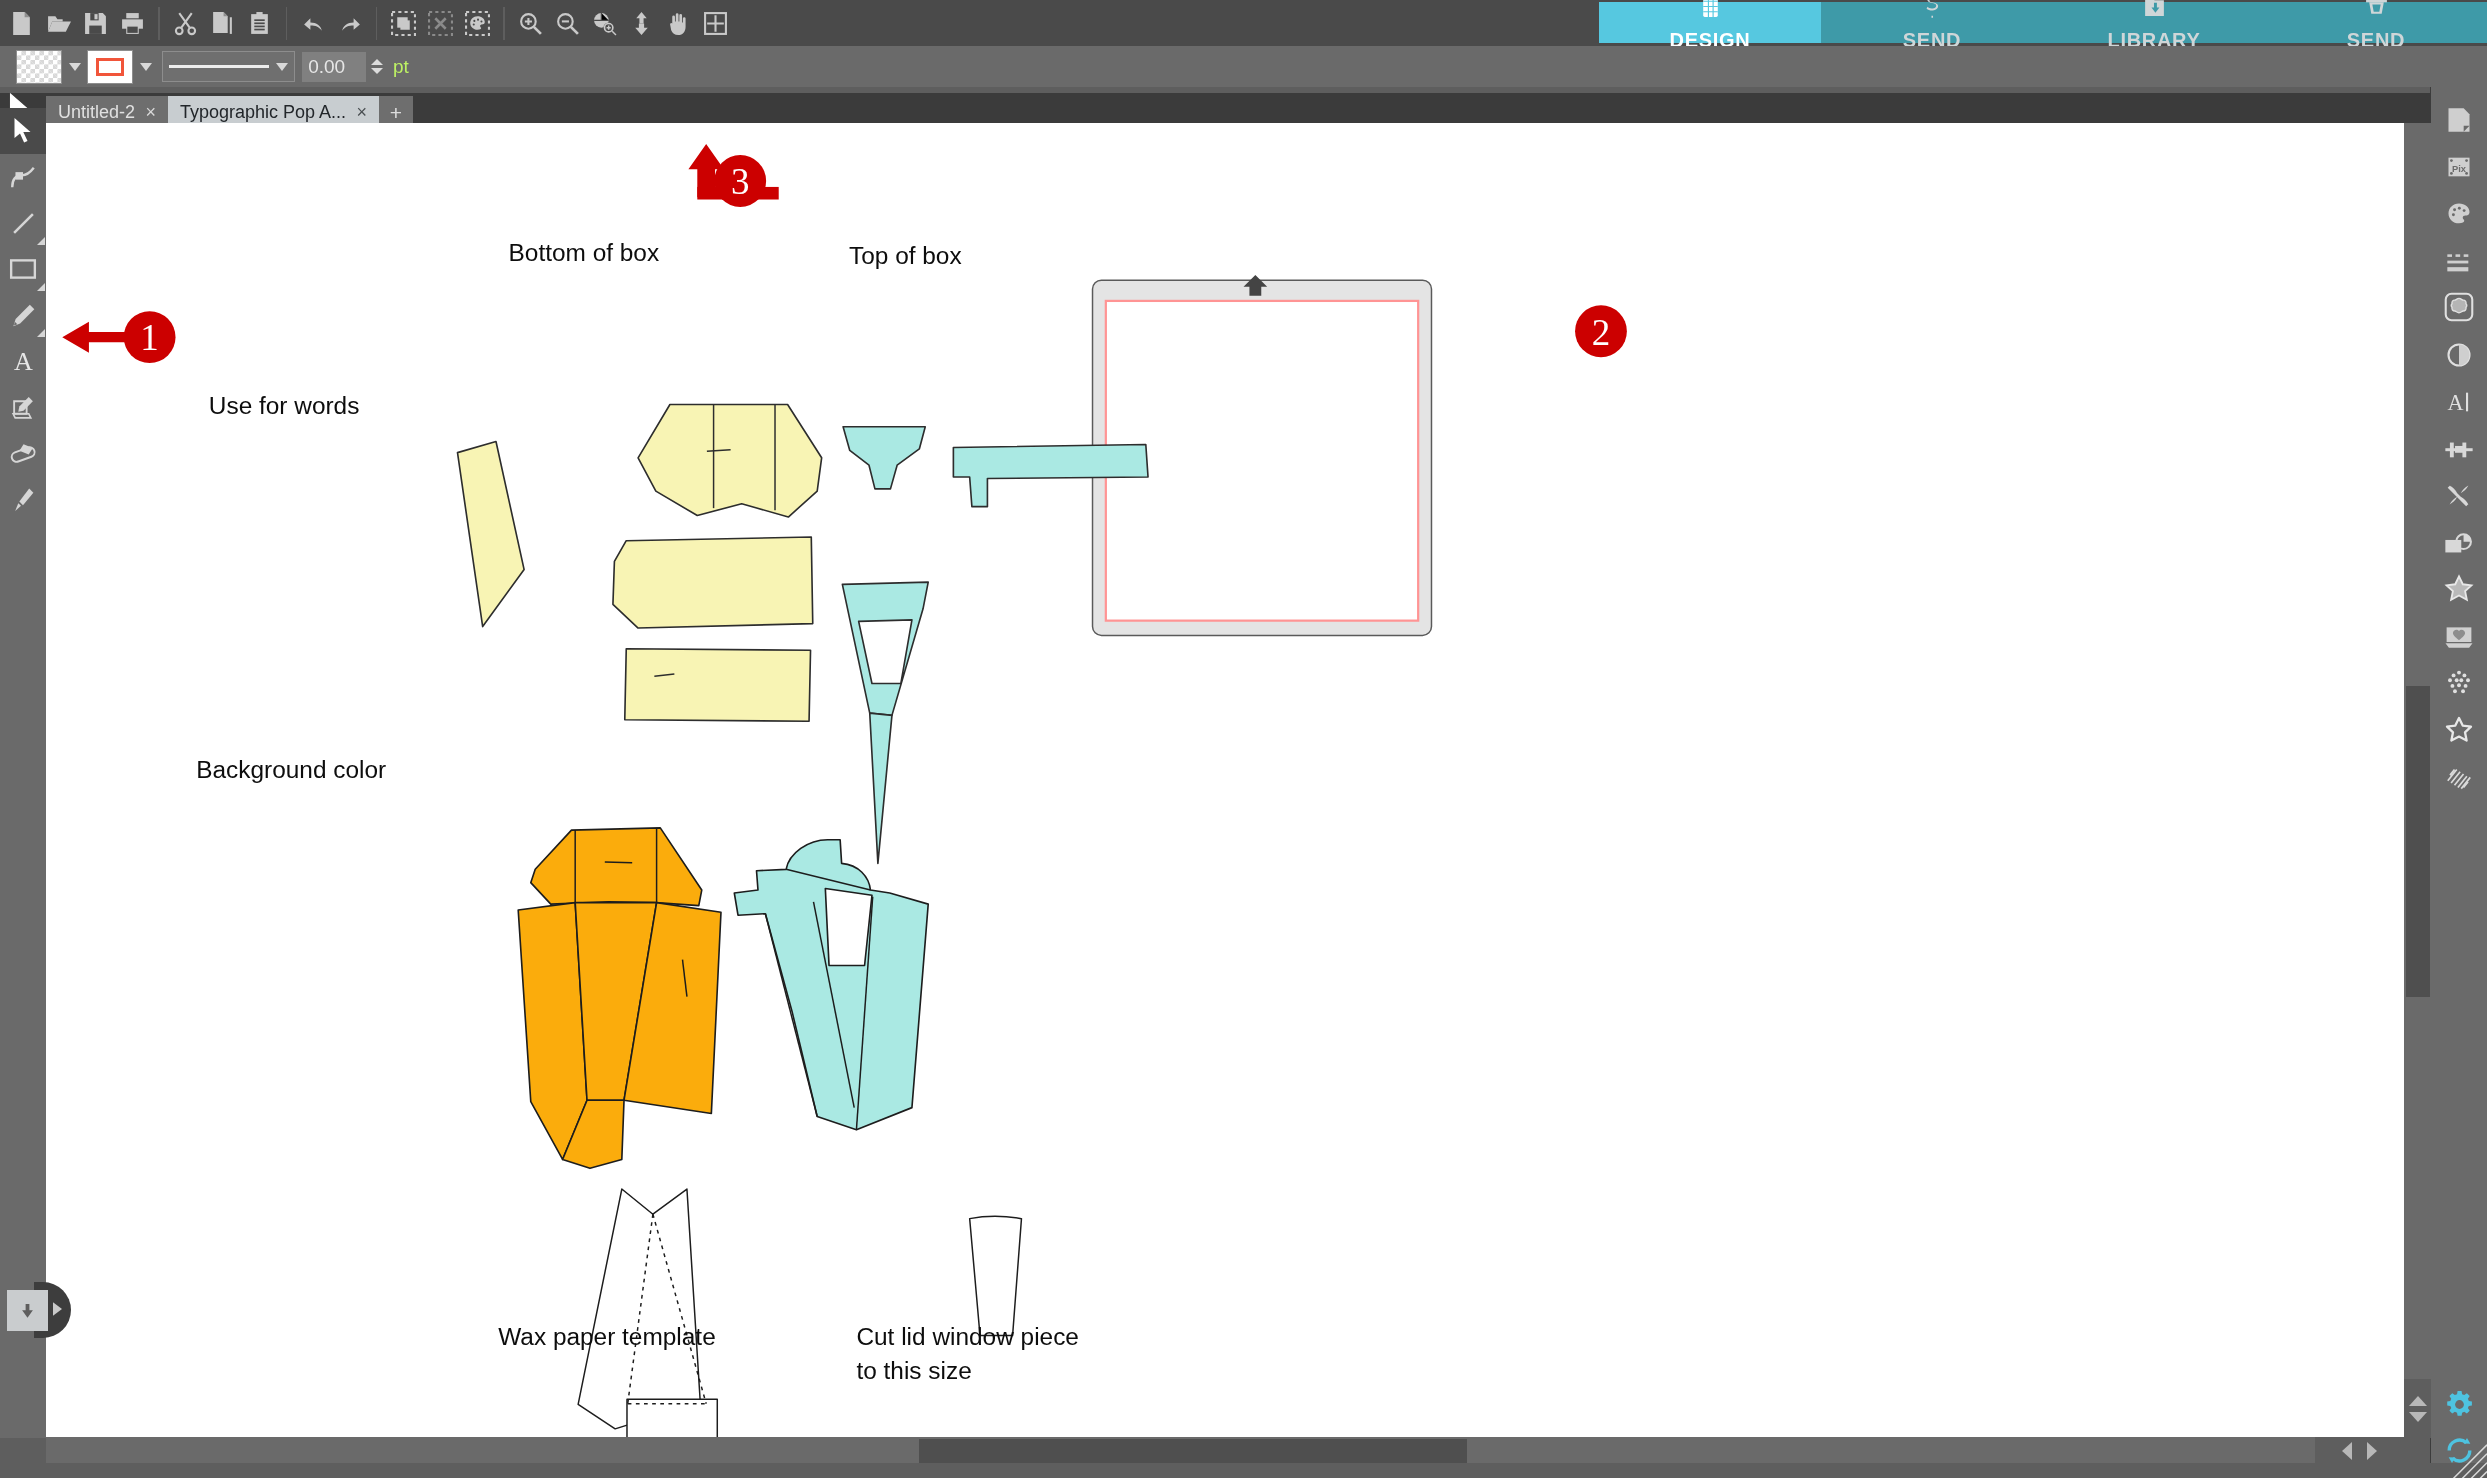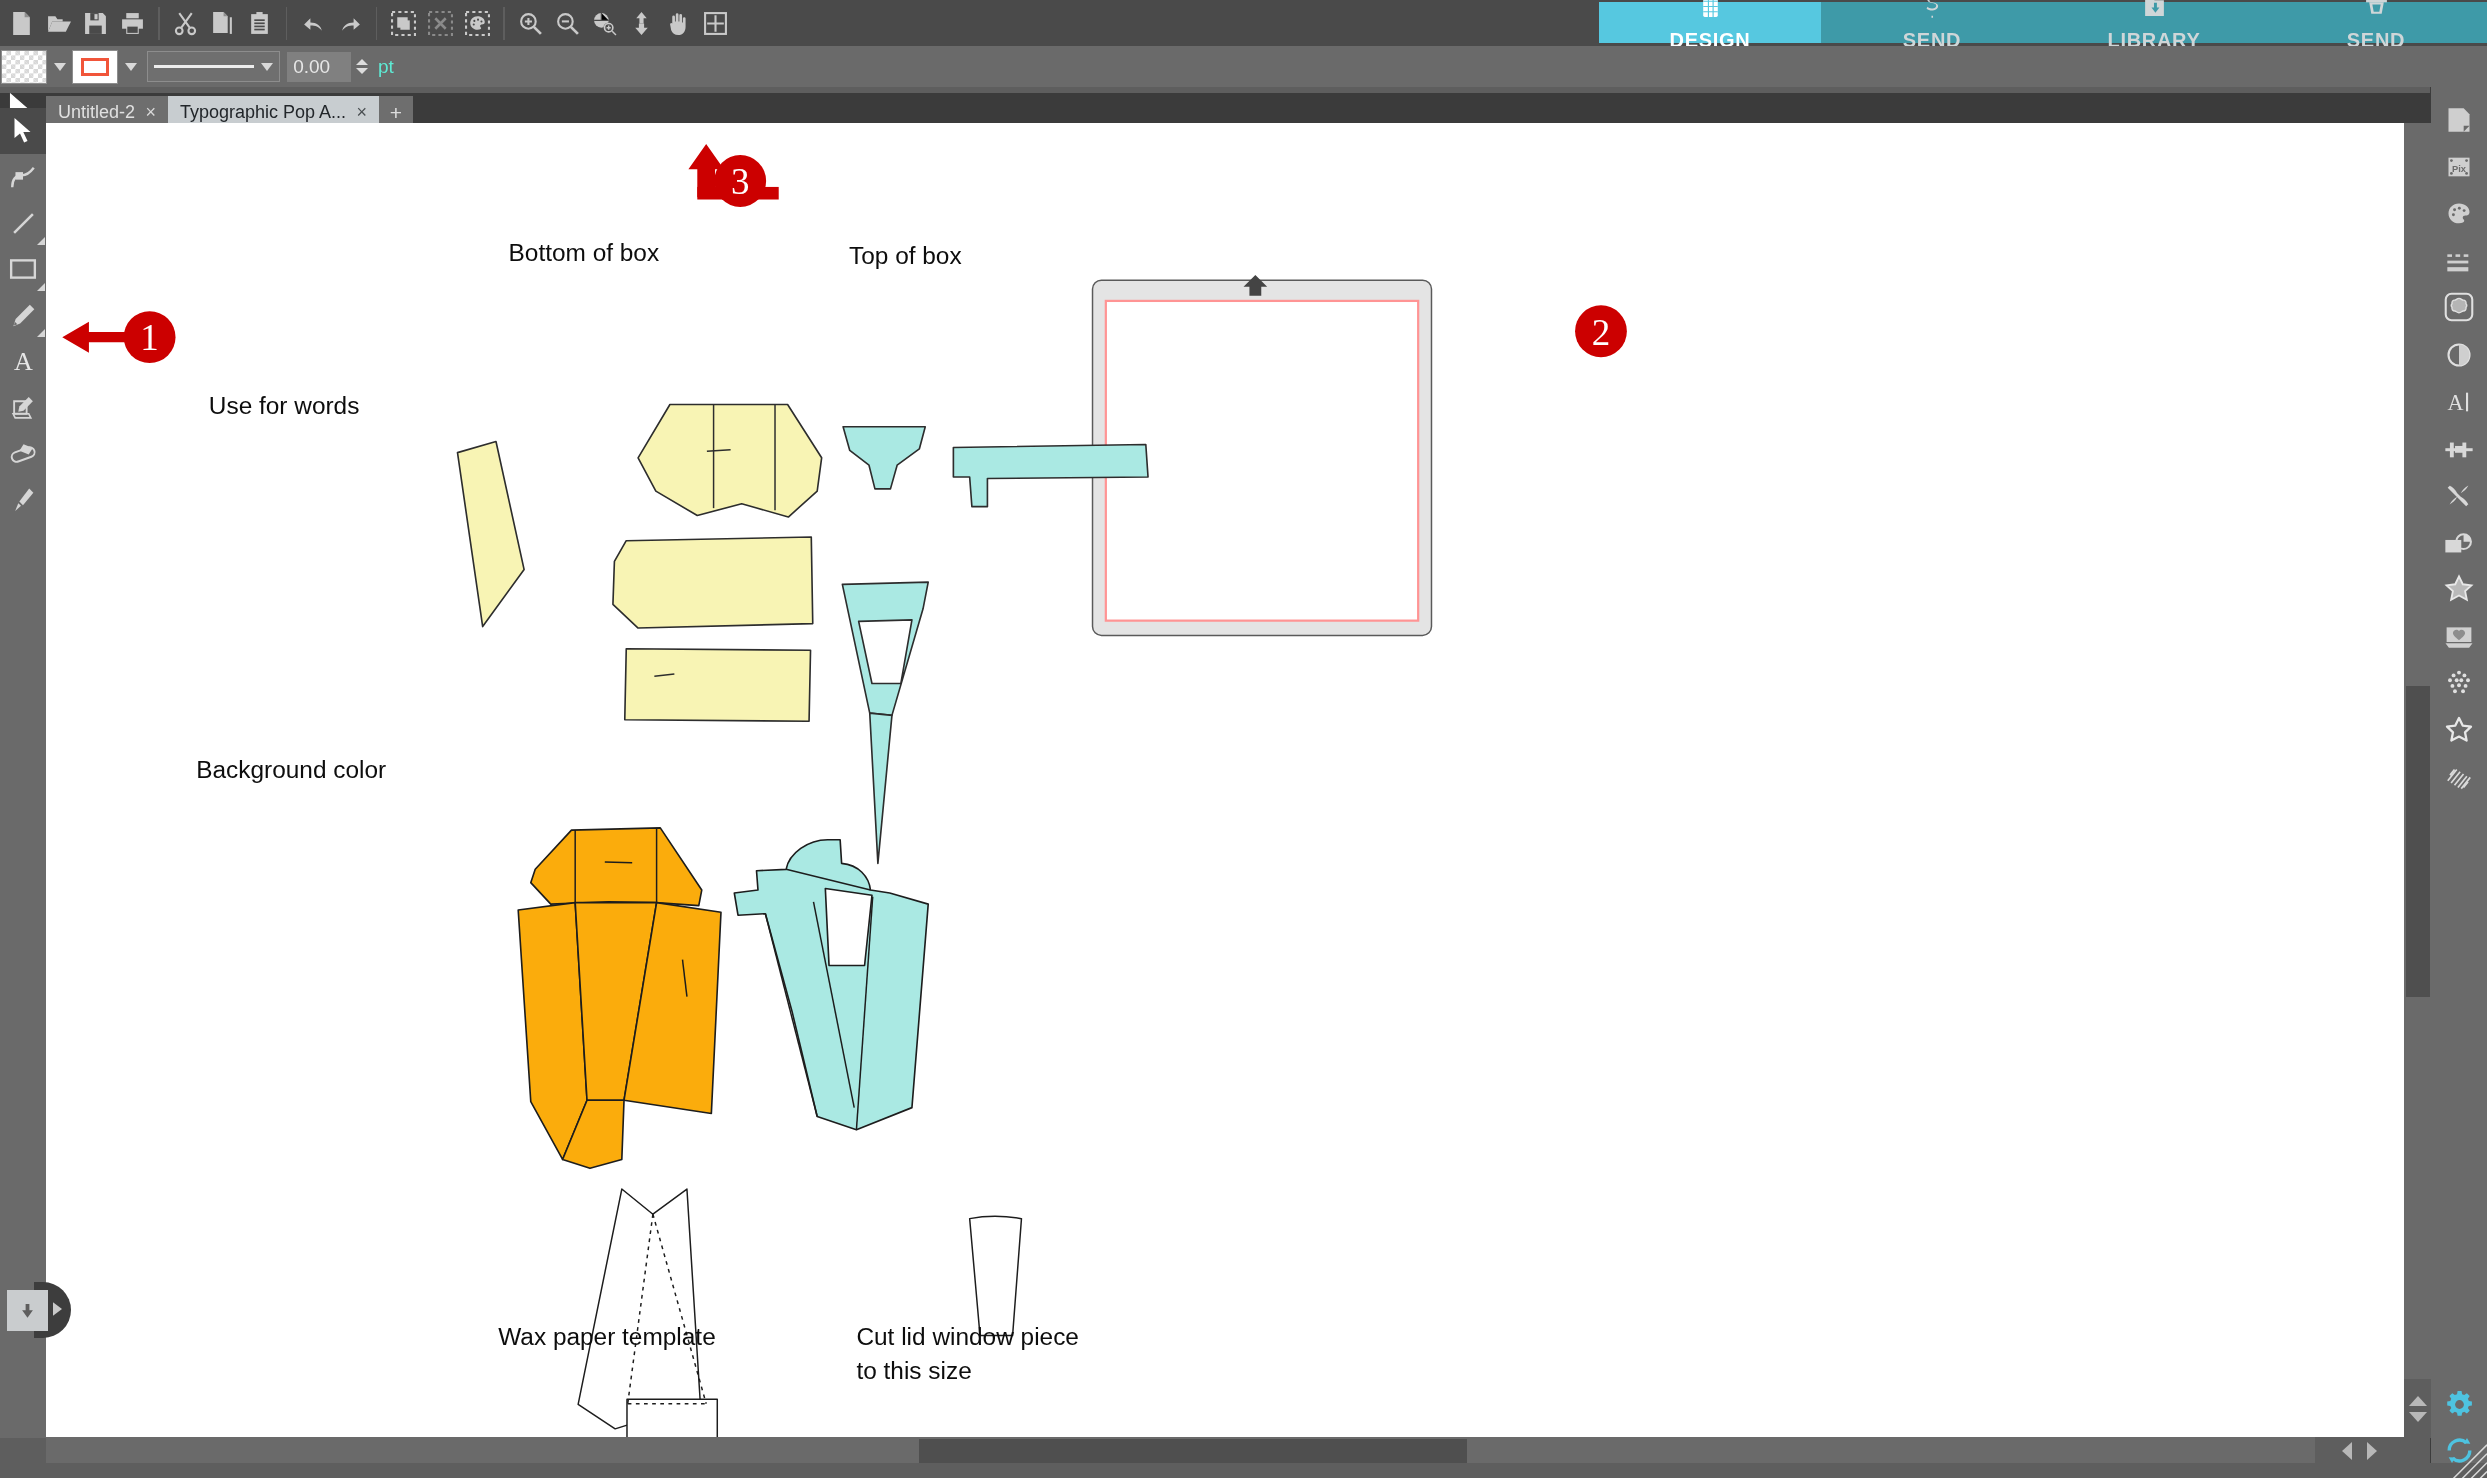--- a/index.html
+++ b/index.html
@@ -24,21 +24,21 @@
   .app-tab{
     width:222px; height:41px; display:flex; align-items:center; justify-content:center;
     gap:10.4px; color:#cfd6d8; font-size:20px; letter-spacing:0.7px; font-weight:bold;
     background:#3e9aa8; cursor:pointer;flex-direction:column;
   }
   .app-tab.active{ background:#56c8e0; color:#ffffff; }
   .app-tab .ic{ width:25px; height:25px; display:block; }
   
   #style-bar{
     position:absolute; left:0; top:46px; width:2487px; height:41px;
-    background:#6a6a6a; display:flex; align-items:center; padding-left:1px; gap:0;
+    background:#6a6a6a; display:flex; align-items:center; padding-left:16px; gap:0;
   }
   .swatch-checker{
     width:46px; height:34px; border:0.7px solid #8d8d8d;
     background-color:#fff;
     background-image:
       linear-gradient(45deg,#d8d8d8 25%,transparent 25%,transparent 75%,#d8d8d8 75%),
       linear-gradient(45deg,#d8d8d8 25%,transparent 25%,transparent 75%,#d8d8d8 75%);
     background-size:9px 9px; background-position:0 0,4.4px 4.4px;
   }
   .caret-dn{ width:0;height:0;border-left:6.7px solid transparent;border-right:6.7px solid transparent;
@@ -48,21 +48,21 @@
   .swatch-line i{ display:block; width:28px; height:18px; border:3px solid #f1553a; }
   .line-style-box{ width:133px; height:31px; background:#6f6f6f; border:0.7px solid #8d8d8d;
                    display:flex; align-items:center; padding:0 6px; margin-left:3px; }
   .line-style-box .ln{ flex:1; height:3px; background:#ededed; }
   .num-box{ width:64px; height:30px; background:#808080; color:#e6e6e6; font-size:19px;
             display:flex; align-items:center; padding-left:6px; margin-left:7.4px; }
   .spin{ display:flex; flex-direction:column; justify-content:center; gap:2.2px; margin-left:4.4px; }
   .spin i{ width:0;height:0;border-left:6px solid transparent;border-right:6px solid transparent; }
   .spin i.up{ border-bottom:6.7px solid #dcdcdc; }
   .spin i.dn{ border-top:6.7px solid #dcdcdc; }
-  .pt-unit{ color:#5eead4; font-size:19px; margin-left:10.4px; }
+  .pt-unit{ color:#bef264; font-size:19px; margin-left:10.4px; }
   
   #doc-tabbar{
     position:absolute; left:0; top:93px; width:2487px; height:36px; background:#3b3b3b;
     display:flex; align-items:flex-end; padding-left:46px;
   }
   .doc-tab{
     height:33px; display:flex; align-items:center; gap:10.4px; padding:0 12px;
     font-size:18px; color:#e0e0e0; background:#6e6e6e; cursor:pointer;
   }
   .doc-tab.active{ background:#c8cdd0; color:#22262a; }

